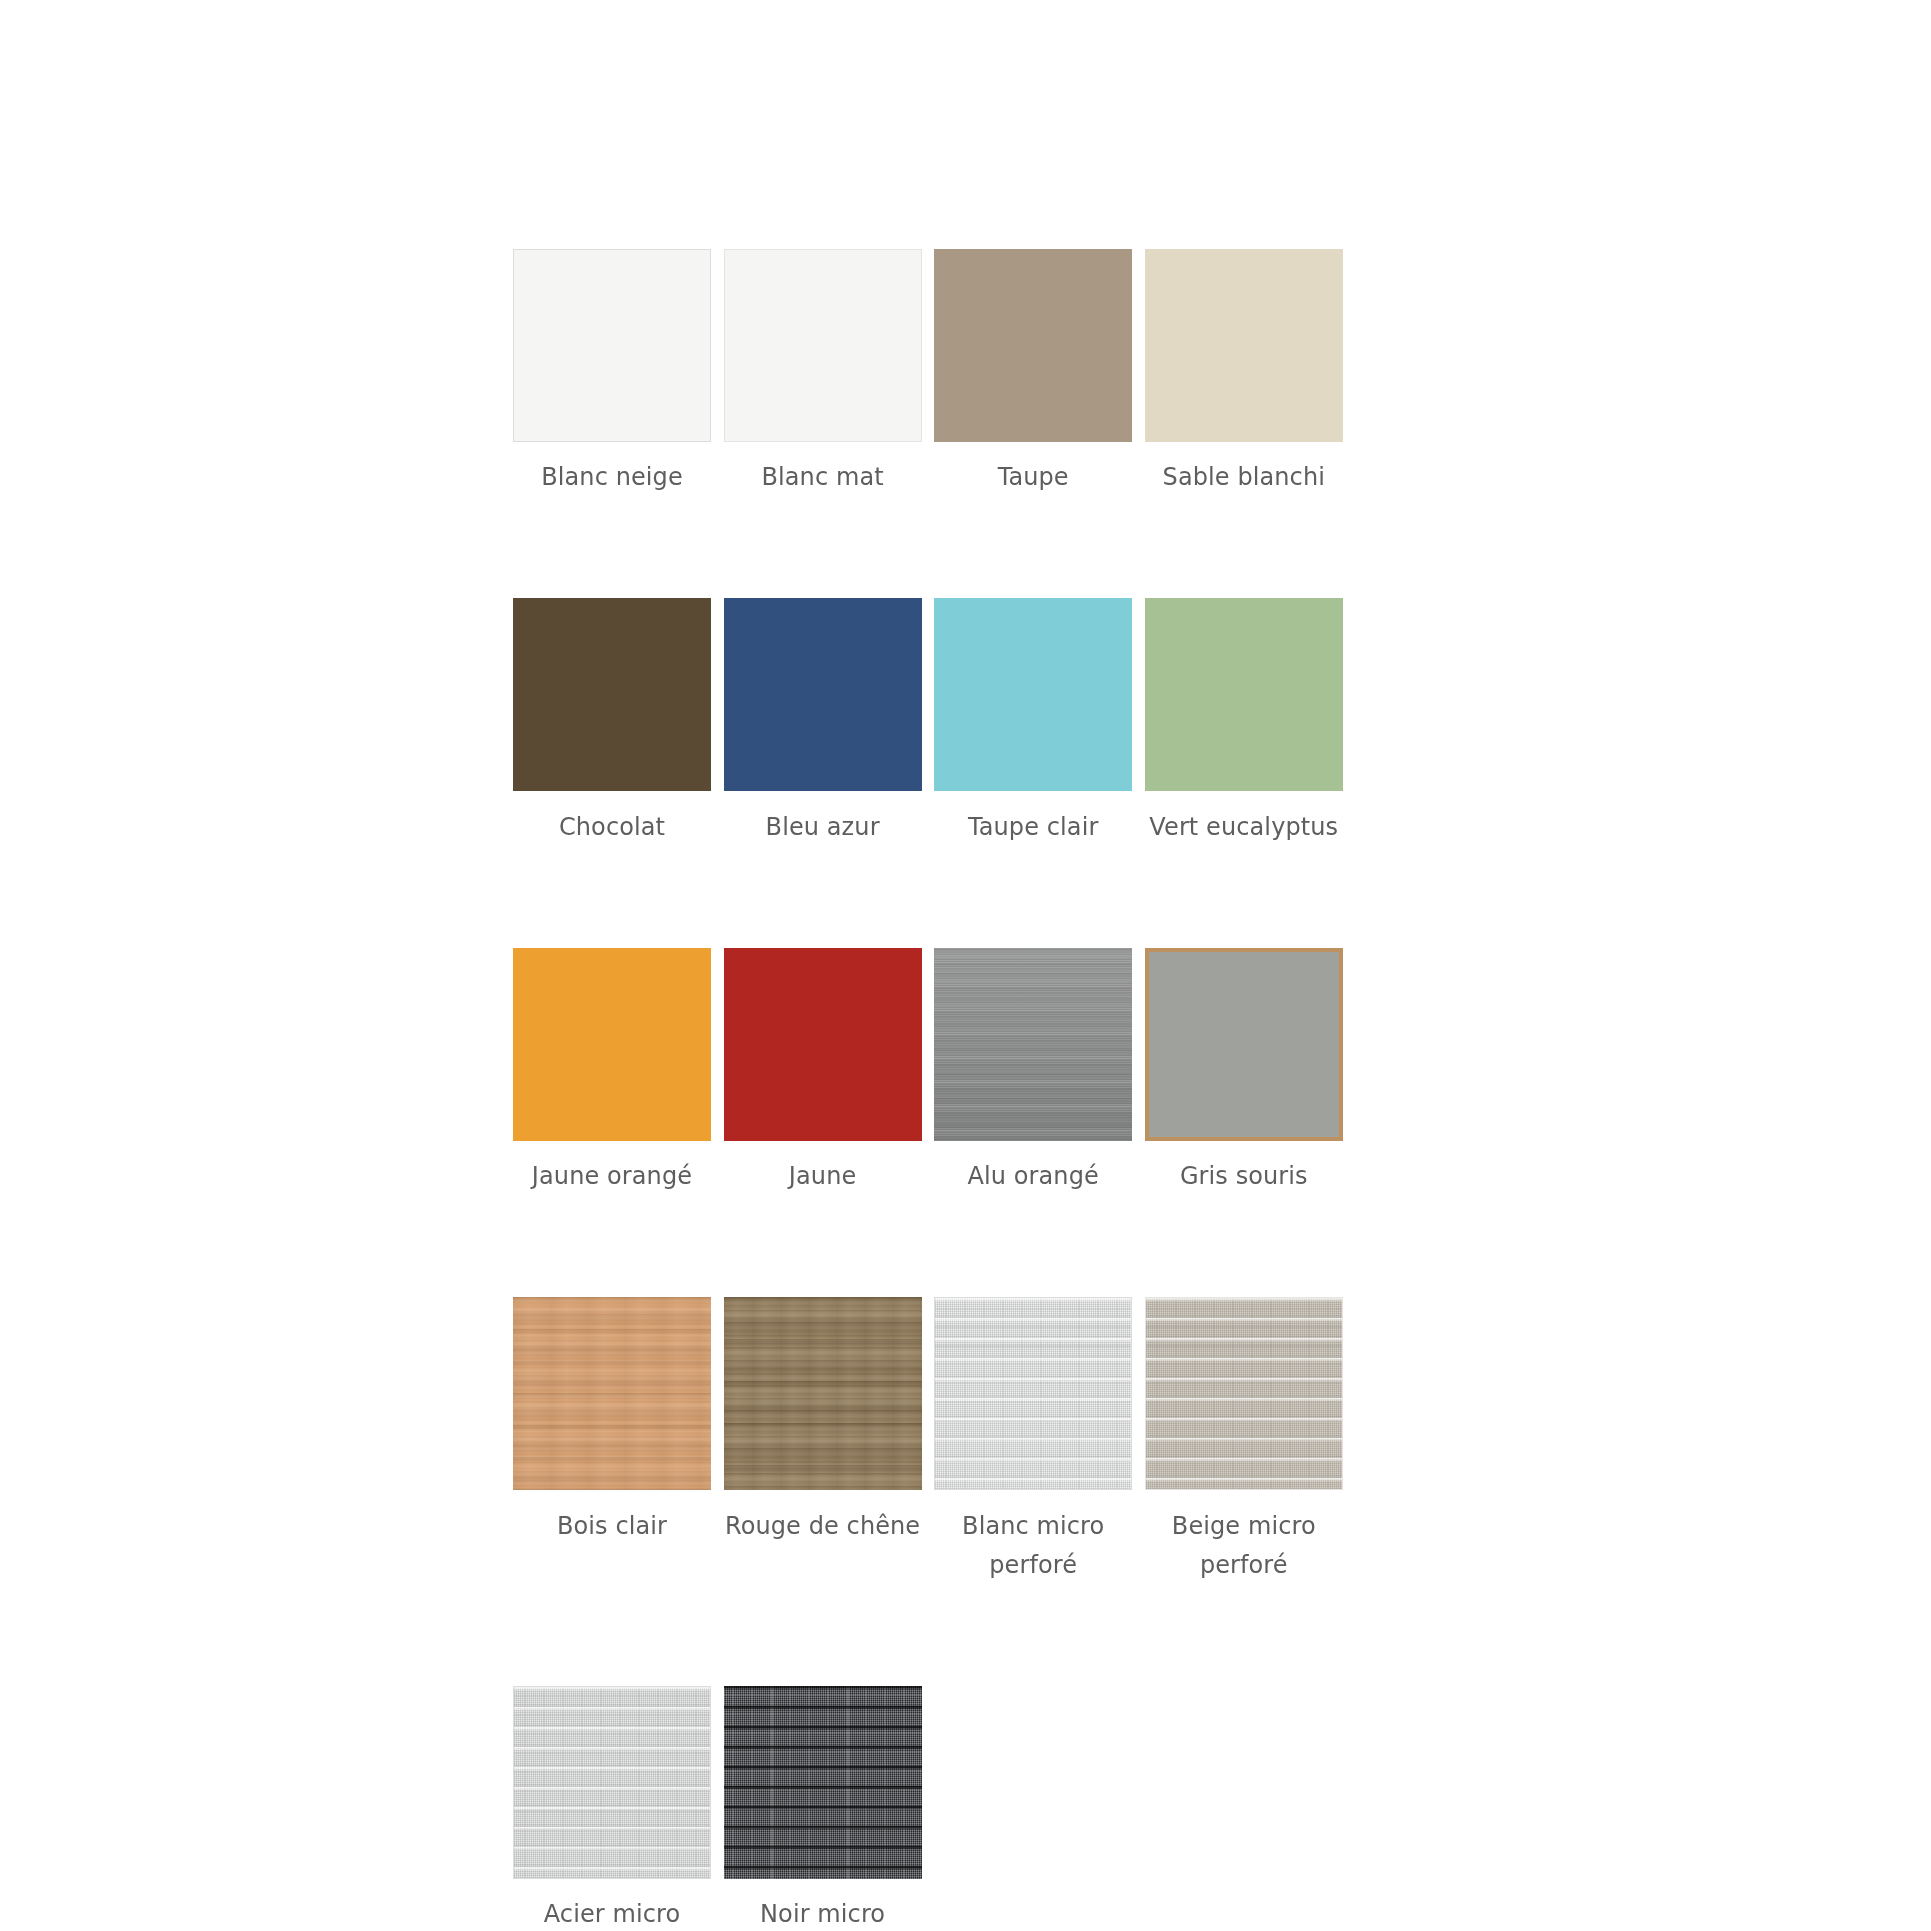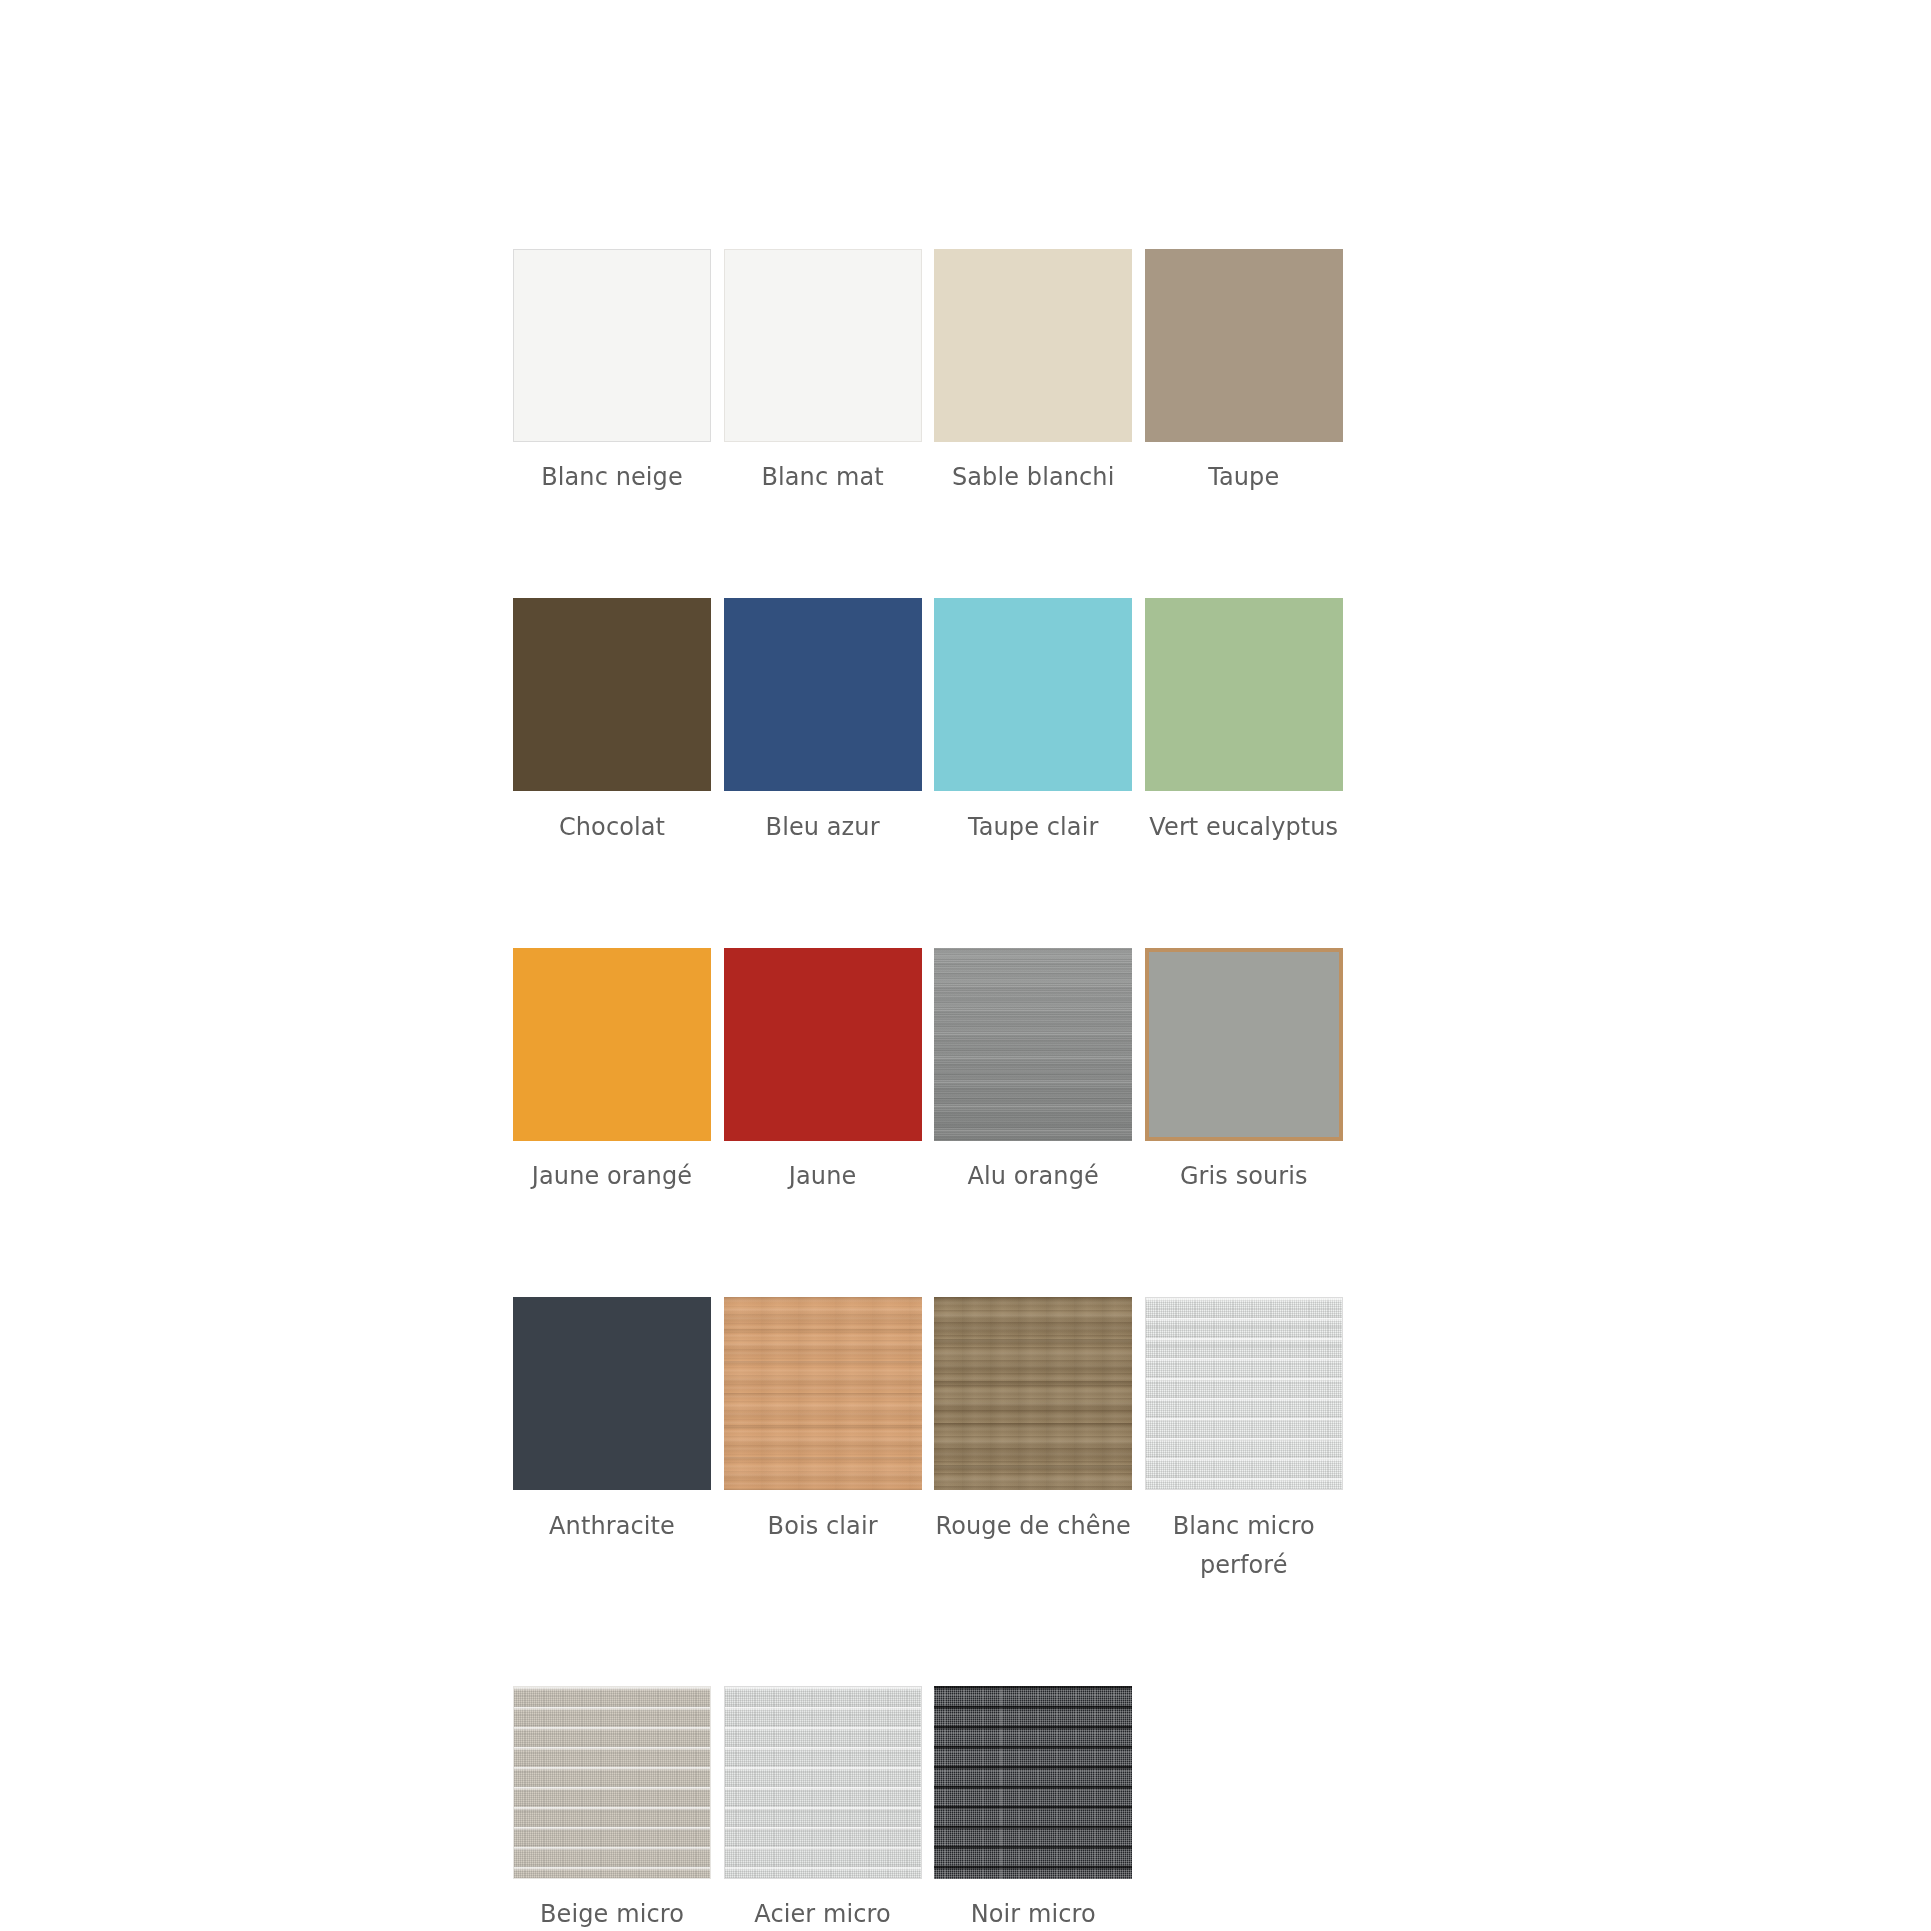--- a/index.html
+++ b/index.html
@@ -219,30 +219,30 @@
       <div class="swatch-chip chip-border-light" style="background-color:#f5f5f3;"></div>
       <div class="swatch-label">Blanc neige</div>
     </div>
 
     <div class="swatch-cell">
       <div class="swatch-chip chip-border-faint" style="background-color:#f5f5f3;"></div>
       <div class="swatch-label">Blanc mat</div>
     </div>
 
     <div class="swatch-cell">
+      <div class="swatch-chip chip-border-none" style="background-color:#a89884;"></div>
+      <div class="swatch-label">Taupe</div>
+    </div>
+
+    <div class="swatch-cell">
       <div class="swatch-chip chip-border-none" style="background-color:#e2d9c5;"></div>
       <div class="swatch-label">Sable blanchi</div>
     </div>
 
     <div class="swatch-cell">
-      <div class="swatch-chip chip-border-none" style="background-color:#a89884;"></div>
-      <div class="swatch-label">Taupe</div>
-    </div>
-
-    <div class="swatch-cell">
       <div class="swatch-chip chip-border-none" style="background-color:#5a4a33;"></div>
       <div class="swatch-label">Chocolat</div>
     </div>
 
     <div class="swatch-cell">
       <div class="swatch-chip chip-border-none" style="background-color:#32507e;"></div>
       <div class="swatch-label">Bleu azur</div>
     </div>
 
     <div class="swatch-cell">
@@ -268,24 +268,20 @@
     <div class="swatch-cell">
       <div class="swatch-chip chip-border-none tex-brushed" style="background-color:#8c8e8d;"></div>
       <div class="swatch-label">Alu orangé</div>
     </div>
 
     <div class="swatch-cell">
       <div class="swatch-chip chip-border-tan" style="background-color:#9fa19c;"></div>
       <div class="swatch-label">Gris souris</div>
     </div>
 
-    <div class="swatch-cell">
-      <div class="swatch-chip chip-border-none" style="background-color:#3a414a;"></div>
-      <div class="swatch-label">Anthracite</div>
-    </div>
 
 
     <div class="swatch-cell">
       <div class="swatch-chip chip-border-none tex-wood" style="background-color:#d9a273;"></div>
       <div class="swatch-label">Bois clair</div>
     </div>
 
     <div class="swatch-cell">
       <div class="swatch-chip chip-border-none tex-wood-dark" style="background-color:#9a8564;"></div>
       <div class="swatch-label">Rouge de chêne</div>

